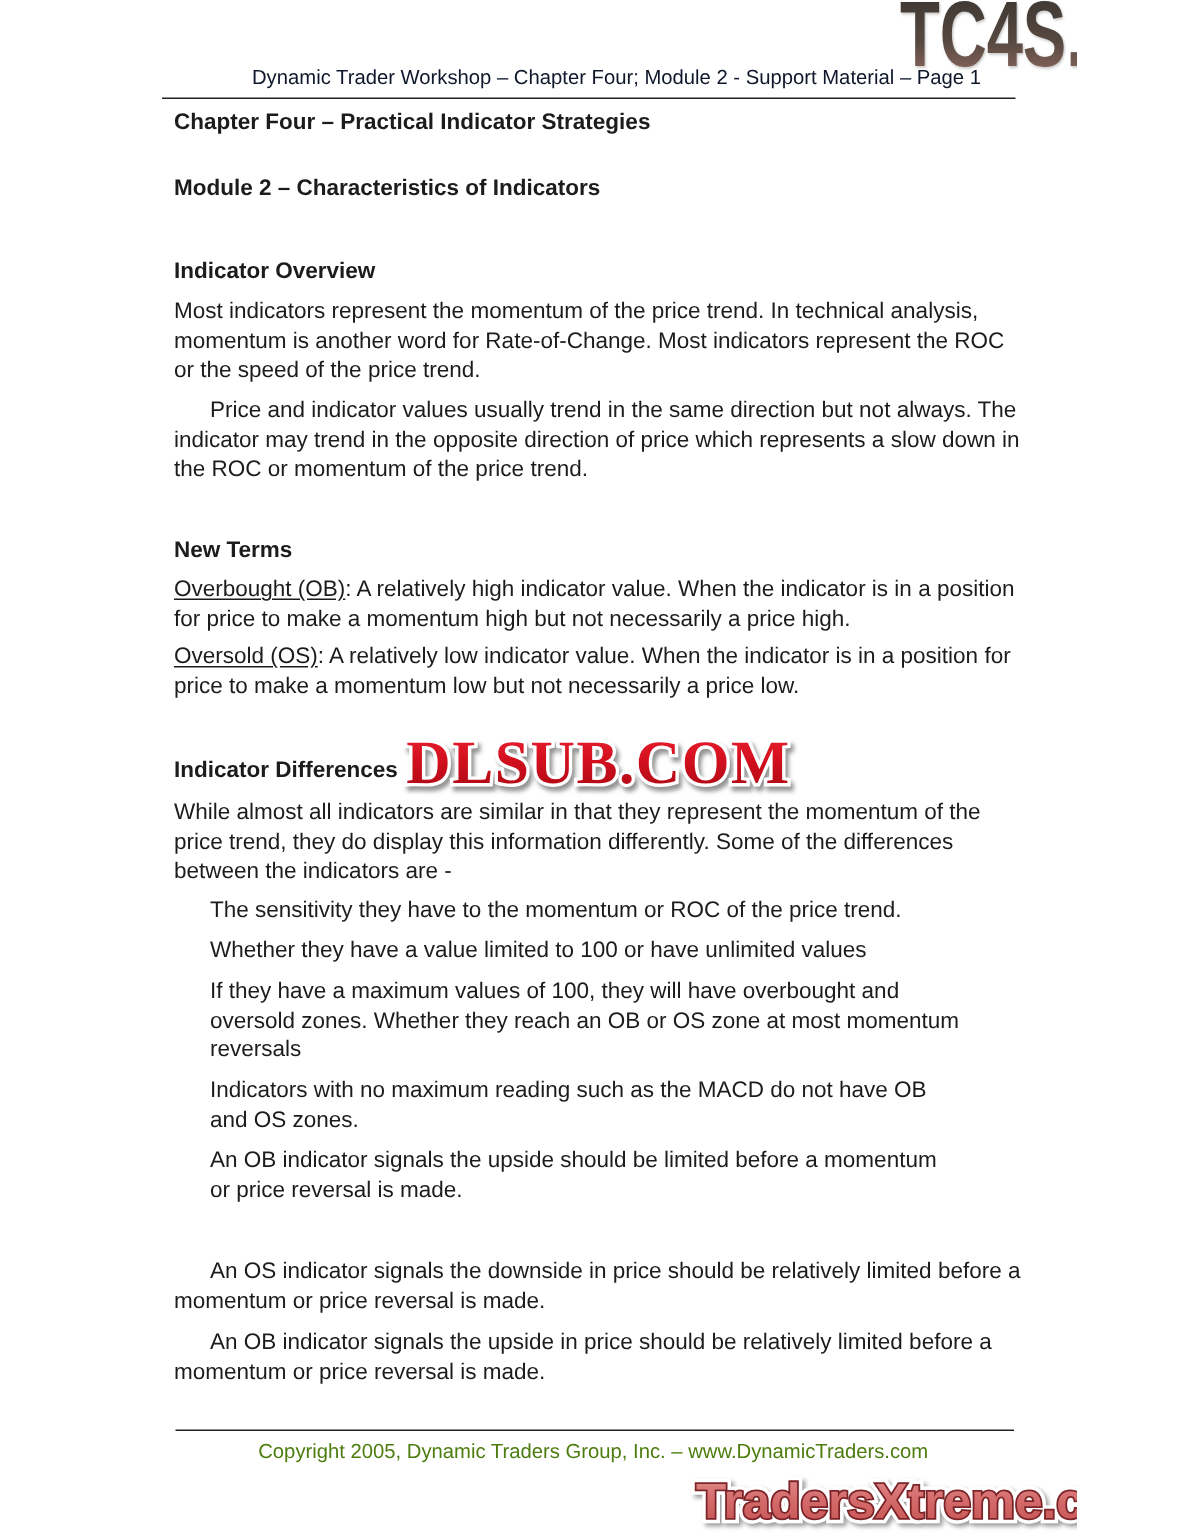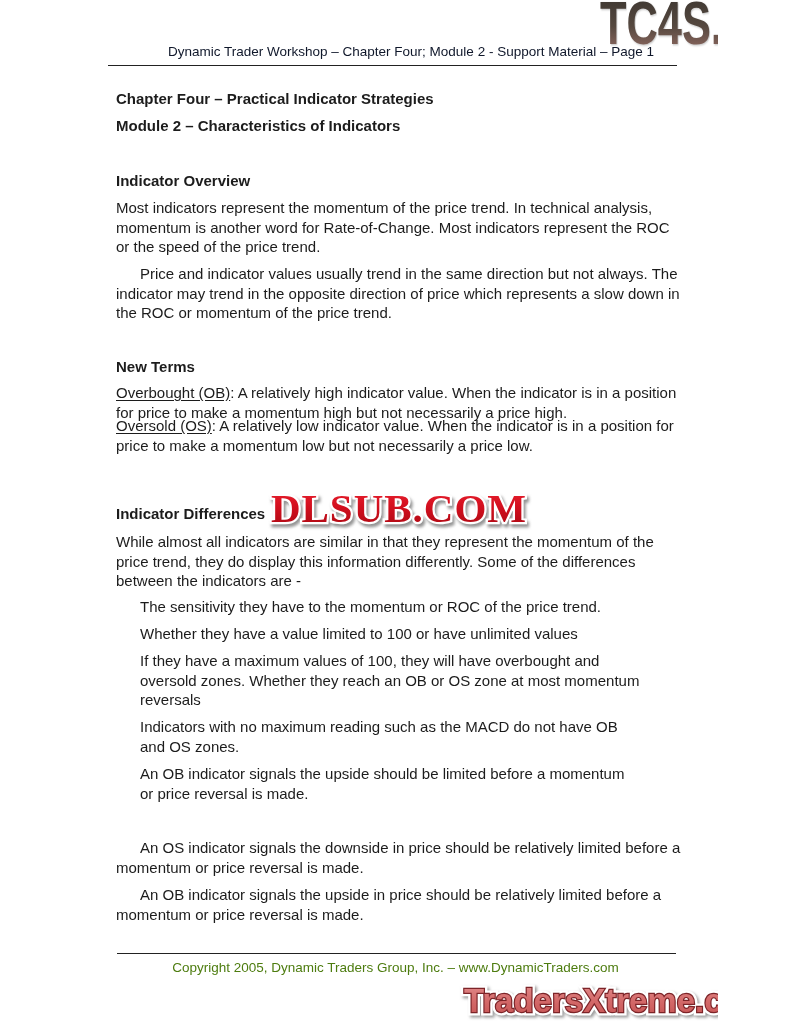--- a/index.html
+++ b/index.html
@@ -101,30 +101,30 @@
         <stop offset="0.55" stop-color="#55483f"></stop>
         <stop offset="1" stop-color="#9b7068"></stop>
       </linearGradient>
     </defs>
     <text transform="scale(0.7,1)" x="300" y="48" text-anchor="end" font-family="Liberation Sans, sans-serif" font-weight="bold" font-size="62" fill="url(#tc4s-grad)" style="filter: drop-shadow(1px 1px 1px rgba(0,0,0,0.25));">TC4S.net</text>
   </svg>
 
   <div class="header-title">Dynamic Trader Workshop – Chapter Four; Module 2 - Support Material – Page 1</div>
   <div class="header-rule"></div>
 
-  <div class="block heading" style="top:89px;">Chapter Four – Practical Indicator Strategies</div>
+  <div class="block heading" style="top:72px;">Chapter Four – Practical Indicator Strategies</div>
   <div class="block heading" style="top:116px;">Module 2 – Characteristics of Indicators</div>
 
   <div class="block heading" style="top:171px;">Indicator Overview</div>
   <div class="block" style="top:198px;">Most indicators represent the momentum of the price trend. In technical analysis, momentum is another word for Rate-of-Change. Most indicators represent the ROC or the speed of the price trend.</div>
   <div class="block indent-first" style="top:264px;">Price and indicator values usually trend in the same direction but not always. The indicator may trend in the opposite direction of price which represents a slow down in the ROC or momentum of the price trend.</div>
 
   <div class="block heading" style="top:357px;">New Terms</div>
   <div class="block" style="top:383px;"><span class="term">Overbought (OB)</span><span>: A relatively high indicator value. When the indicator is in a position for price to make a momentum high but not necessarily a price high.</span></div>
-  <div class="block" style="top:416px;"><span class="term">Oversold (OS)</span><span>: A relatively low indicator value. When the indicator is in a position for price to make a momentum low but not necessarily a price low.</span></div>
+  <div class="block" style="top:428px;"><span class="term">Oversold (OS)</span><span>: A relatively low indicator value. When the indicator is in a position for price to make a momentum low but not necessarily a price low.</span></div>
 
   <div class="block heading" style="top:504px;">Indicator Differences</div>
   <div class="block" style="top:532px;">While almost all indicators are similar in that they represent the momentum of the price trend, they do display this information differently. Some of the differences between the indicators are -</div>
 
   <div class="block list-item" style="top:597px;">The sensitivity they have to the momentum or ROC of the price trend.</div>
   <div class="block list-item" style="top:624px;">Whether they have a value limited to 100 or have unlimited values</div>
   <div class="block list-item" style="top:651px;">If they have a maximum values of 100, they will have overbought and oversold zones. Whether they reach an OB or OS zone at most momentum reversals</div>
   <div class="block list-item" style="top:717px;">Indicators with no maximum reading such as the MACD do not have OB and OS zones.</div>
   <div class="block list-item" style="top:764px;">An OB indicator signals the upside should be limited before a momentum or price reversal is made.</div>
 

